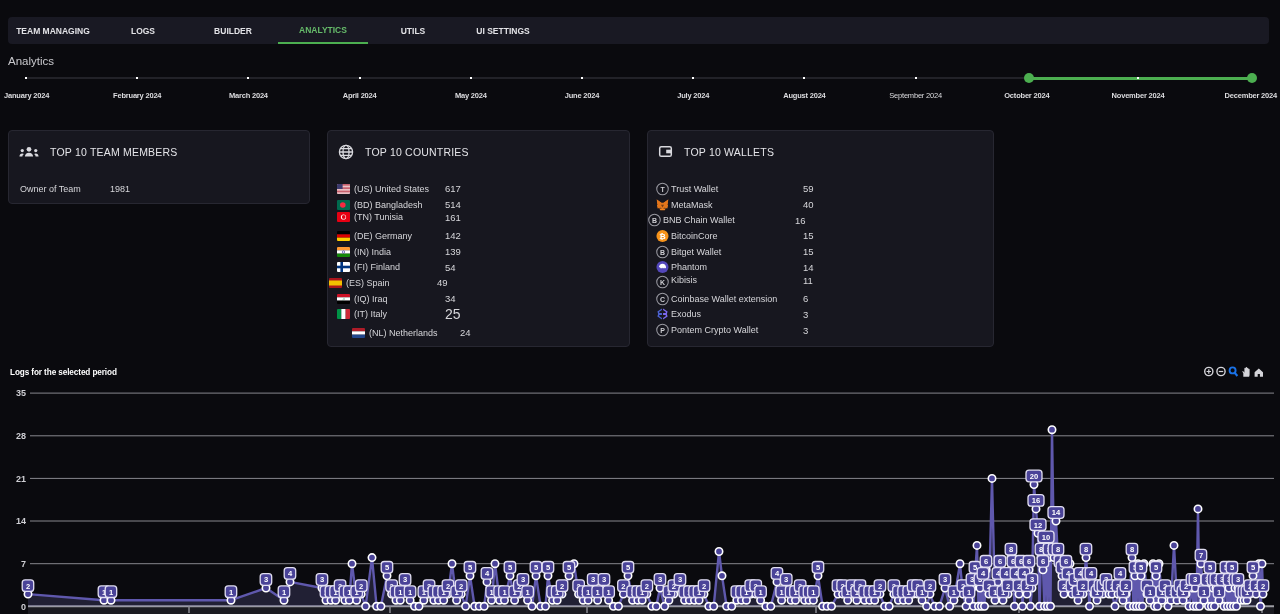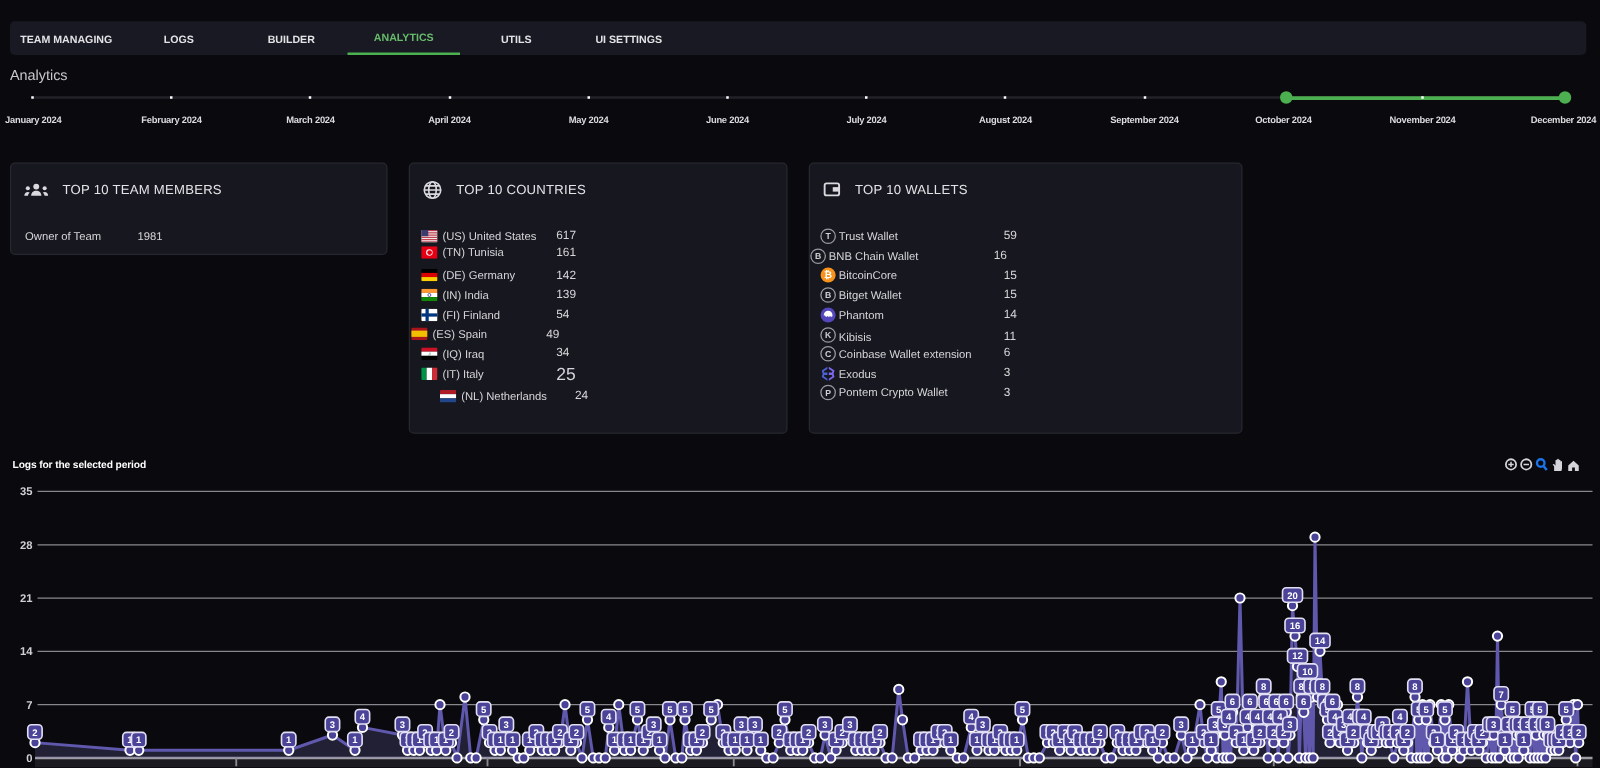--- a/index.html
+++ b/index.html
@@ -31,21 +31,21 @@
 <div style="position:absolute;left:1023.5px;top:73px;width:10px;height:10px;border-radius:50%;background:#4caf50"></div>
 <div style="position:absolute;left:1246.5px;top:73px;width:10px;height:10px;border-radius:50%;background:#4caf50"></div>
 <div style="position:absolute;top:91px;left:4px;font-size:7.5px;font-weight:bold;letter-spacing:-0.2px;color:#dcdcdf;white-space:nowrap">January 2024</div>
 <div style="position:absolute;top:91px;left:137.2px;transform:translateX(-50%);font-size:7.5px;font-weight:bold;letter-spacing:-0.2px;color:#dcdcdf;white-space:nowrap">February 2024</div>
 <div style="position:absolute;top:91px;left:248.4px;transform:translateX(-50%);font-size:7.5px;font-weight:bold;letter-spacing:-0.2px;color:#dcdcdf;white-space:nowrap">March 2024</div>
 <div style="position:absolute;top:91px;left:359.6px;transform:translateX(-50%);font-size:7.5px;font-weight:bold;letter-spacing:-0.2px;color:#dcdcdf;white-space:nowrap">April 2024</div>
 <div style="position:absolute;top:91px;left:470.8px;transform:translateX(-50%);font-size:7.5px;font-weight:bold;letter-spacing:-0.2px;color:#dcdcdf;white-space:nowrap">May 2024</div>
 <div style="position:absolute;top:91px;left:582.0px;transform:translateX(-50%);font-size:7.5px;font-weight:bold;letter-spacing:-0.2px;color:#dcdcdf;white-space:nowrap">June 2024</div>
 <div style="position:absolute;top:91px;left:693.2px;transform:translateX(-50%);font-size:7.5px;font-weight:bold;letter-spacing:-0.2px;color:#dcdcdf;white-space:nowrap">July 2024</div>
 <div style="position:absolute;top:91px;left:804.4px;transform:translateX(-50%);font-size:7.5px;font-weight:bold;letter-spacing:-0.2px;color:#dcdcdf;white-space:nowrap">August 2024</div>
-<div style="position:absolute;top:91px;left:915.6px;transform:translateX(-50%);font-size:7.5px;font-weight:bold;letter-spacing:-0.2px;color:#dcdcdf;white-space:nowrap">September 2024</div>
+<div style="position:absolute;top:91px;left:915.6px;transform:translateX(-50%);font-size:7.5px;font-weight:normal;letter-spacing:-0.2px;color:#dcdcdf;white-space:nowrap">September 2024</div>
 <div style="position:absolute;top:91px;left:1026.8px;transform:translateX(-50%);font-size:7.5px;font-weight:bold;letter-spacing:-0.2px;color:#dcdcdf;white-space:nowrap">October 2024</div>
 <div style="position:absolute;top:91px;left:1138.0px;transform:translateX(-50%);font-size:7.5px;font-weight:bold;letter-spacing:-0.2px;color:#dcdcdf;white-space:nowrap">November 2024</div>
 <div style="position:absolute;top:91px;right:3px;font-size:7.5px;font-weight:bold;letter-spacing:-0.2px;color:#dcdcdf;white-space:nowrap">December 2024</div>
 <div style="position:absolute;left:8px;top:130px;width:302px;height:74px;background:#17171f;border:1px solid #272731;border-radius:4px;box-sizing:border-box">
     <div style="position:absolute;left:10px;top:11px;height:19px;display:flex;align-items:center;gap:11px">
       <svg width="20" height="14" viewBox="0 0 22 14" fill="#d9d9de">
         <circle cx="11" cy="4" r="2.6"></circle>
         <path d="M6.5 12c0-2.6 2-4.3 4.5-4.3s4.5 1.7 4.5 4.3z"></path>
         <circle cx="3.6" cy="5.4" r="1.8"></circle>
         <path d="M0.5 12c0-2 1.4-3.3 3.1-3.3.6 0 1.2.2 1.7.5-1 .9-1.6 2-1.6 2.8z"></path>
@@ -79,20 +79,30 @@
             <rect y="4.29" width="13" height="0.72" fill="#b22234"></rect>
             <rect y="5.72" width="13" height="0.72" fill="#b22234"></rect>
             <rect y="7.15" width="13" height="0.72" fill="#b22234"></rect>
             <rect y="8.58" width="13" height="0.72" fill="#b22234"></rect>
             <rect width="5.6" height="5" fill="#3c3b6e"></rect>
           </svg>
         </span>
         <span style="margin-left:4px;width:84px;white-space:nowrap">(US) United States</span>
         <span style="margin-left:7px;font-size:9.5px">617</span>
       </div>
+      <div style="display:flex;align-items:center;height:15.7px;padding-left:9px;font-size:9px;color:#d6d6da">
+        <span style="width:13px;display:flex">
+          <svg width="13" height="10" viewBox="0 0 13 10" style="border-radius:1px">
+            <rect width="13" height="10" fill="#006a4e"></rect>
+            <circle cx="5.8" cy="5" r="2.8" fill="#f42a41"></circle>
+          </svg>
+        </span>
+        <span style="margin-left:4px;width:84px;white-space:nowrap">(BD) Bangladesh</span>
+        <span style="margin-left:7px;font-size:9.5px">514</span>
+      </div>
       <div style="display:flex;align-items:flex-start;height:15.7px;padding-left:9px;font-size:9px;color:#d6d6da">
         <span style="width:13px;display:flex">
           <svg width="13" height="10" viewBox="0 0 13 10" style="border-radius:1px">
             <rect width="13" height="10" fill="#e70013"></rect>
             <circle cx="6.5" cy="5" r="2.6" fill="#fff"></circle>
             <circle cx="6.7" cy="5" r="1.9" fill="#e70013"></circle>
           </svg>
         </span>
         <span style="margin-left:4px;width:84px;white-space:nowrap">(TN) Tunisia</span>
         <span style="margin-left:7px;font-size:9.5px">161</span>
@@ -189,20 +199,33 @@
       <div style="display:flex;align-items:center;height:15.7px;padding-left:8px;font-size:9px;color:#d6d6da">
         <span style="width:13px;display:flex">
           <svg width="14" height="14" viewBox="0 0 14 14">
             <circle cx="7" cy="7" r="6.2" fill="none" stroke="#9a9aa2" stroke-width="1.1"></circle>
             <text x="7" y="9.7" text-anchor="middle" font-family="Liberation Sans, sans-serif" font-size="7.5" font-weight="bold" fill="#cfcfd4">T</text>
           </svg>
         </span>
         <span style="margin-left:2px;width:126px;white-space:nowrap">Trust Wallet</span>
         <span style="margin-left:6px;font-size:9.5px">59</span>
       </div>
+      <div style="display:flex;align-items:center;height:15.7px;padding-left:8px;font-size:9px;color:#d6d6da">
+        <span style="width:13px;display:flex">
+          <svg width="14" height="14" viewBox="0 0 14 14">
+            <polygon points="0.8,1.2 5.8,4.6 8.2,4.6 13.2,1.2 12.2,5.8 13,7.6 12.2,10.8 9.2,10 7,11.8 4.8,10 1.8,10.8 1,7.6 1.8,5.8" fill="#e2761b"></polygon>
+            <polygon points="5.4,6.8 7,9.6 8.6,6.8" fill="#763d16"></polygon>
+            <polygon points="3.4,10.4 7,11 10.6,10.4 9.4,12.6 4.6,12.6" fill="#f5841f"></polygon>
+            <polygon points="0.8,1.2 5.8,4.6 4.4,6.6 1.4,6.2" fill="#e4761b"></polygon>
+            <polygon points="13.2,1.2 8.2,4.6 9.6,6.6 12.6,6.2" fill="#e4761b"></polygon>
+          </svg>
+        </span>
+        <span style="margin-left:2px;width:126px;white-space:nowrap">MetaMask</span>
+        <span style="margin-left:6px;font-size:9.5px">40</span>
+      </div>
       <div style="display:flex;align-items:center;height:15.7px;padding-left:0;font-size:9px;color:#d6d6da">
         <span style="width:13px;display:flex">
           <svg width="14" height="14" viewBox="0 0 14 14">
             <circle cx="7" cy="7" r="6.2" fill="none" stroke="#9a9aa2" stroke-width="1.1"></circle>
             <text x="7" y="9.7" text-anchor="middle" font-family="Liberation Sans, sans-serif" font-size="7.5" font-weight="bold" fill="#cfcfd4">B</text>
           </svg>
         </span>
         <span style="margin-left:2px;width:126px;white-space:nowrap">BNB Chain Wallet</span>
         <span style="margin-left:6px;font-size:9.5px">16</span>
       </div>
@@ -229,21 +252,21 @@
       <div style="display:flex;align-items:center;height:15.7px;padding-left:8px;font-size:9px;color:#d6d6da">
         <span style="width:13px;display:flex">
           <svg width="14" height="14" viewBox="0 0 14 14">
             <circle cx="7" cy="7" r="6.5" fill="#5347bb"></circle>
             <path d="M3.2 7.4c0-2.3 1.7-4 3.9-4 2.1 0 3.7 1.7 3.7 4 0 .6-.5 1.1-1.1 1.1-.6 0-1-.5-1-1.1 0 .6-.5 1.1-1.1 1.1-.6 0-1-.5-1-1.1 0 .6-.5 1.1-1.1 1.1-.6 0-1.1-.5-1.1-1.1z" fill="#fff"></path>
           </svg>
         </span>
         <span style="margin-left:2px;width:126px;white-space:nowrap">Phantom</span>
         <span style="margin-left:6px;font-size:9.5px">14</span>
       </div>
-      <div style="display:flex;align-items:flex-end;height:15.7px;padding-left:8px;font-size:9px;color:#d6d6da">
+      <div style="display:flex;align-items:flex-start;height:15.7px;padding-left:8px;font-size:9px;color:#d6d6da">
         <span style="width:13px;display:flex">
           <svg width="14" height="14" viewBox="0 0 14 14">
             <circle cx="7" cy="7" r="6.2" fill="none" stroke="#9a9aa2" stroke-width="1.1"></circle>
             <text x="7" y="9.7" text-anchor="middle" font-family="Liberation Sans, sans-serif" font-size="7.5" font-weight="bold" fill="#cfcfd4">K</text>
           </svg>
         </span>
         <span style="margin-left:2px;width:126px;white-space:nowrap">Kibisis</span>
         <span style="margin-left:6px;font-size:9.5px">11</span>
       </div>
       <div style="display:flex;align-items:center;height:15.7px;padding-left:8px;font-size:9px;color:#d6d6da">

